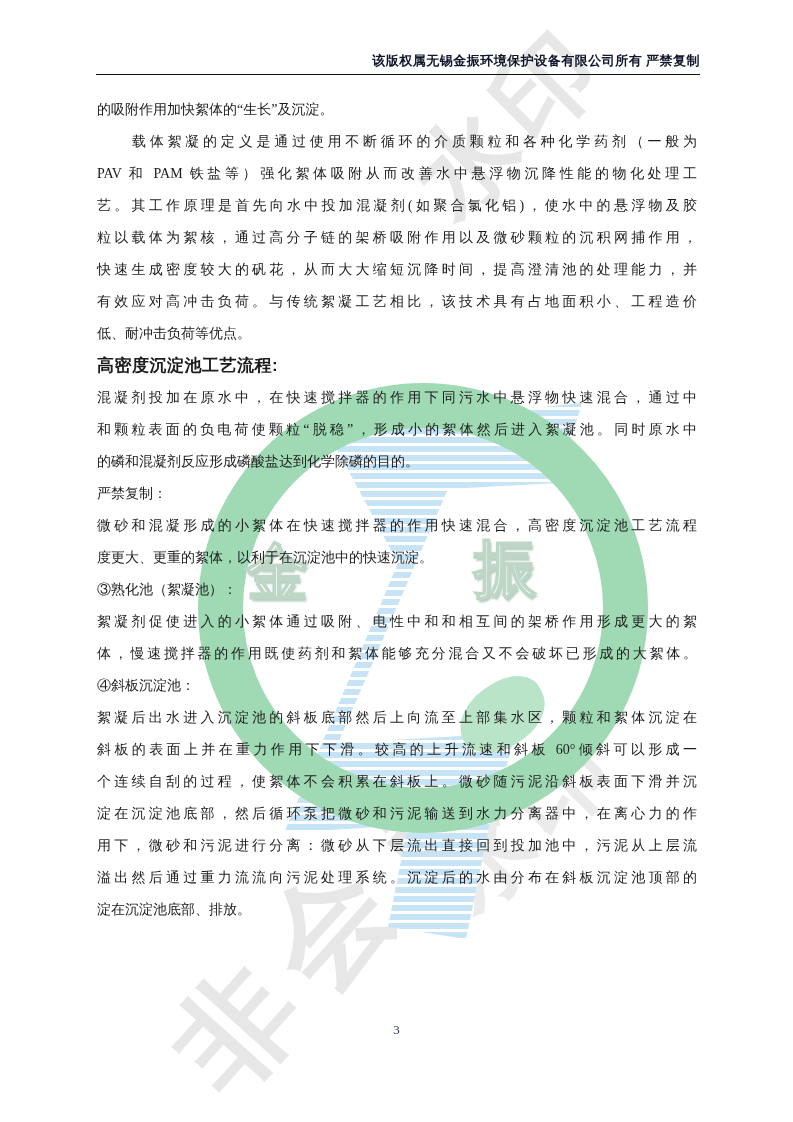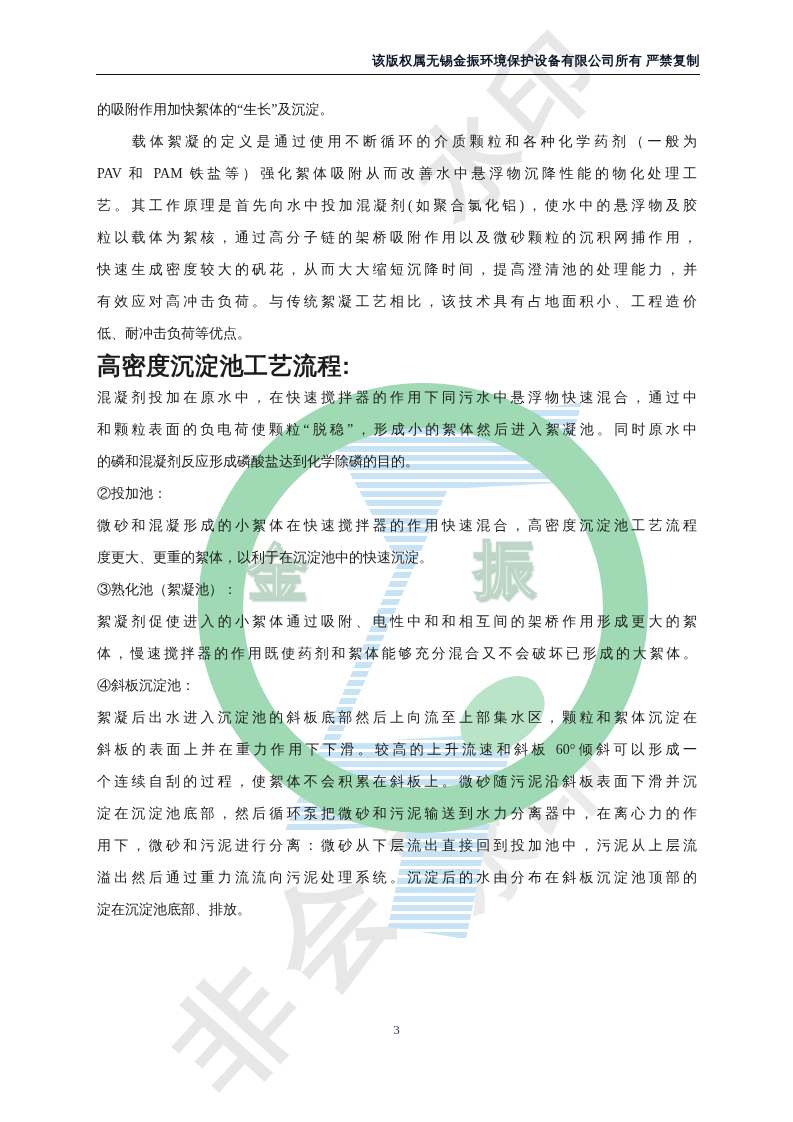--- a/index.html
+++ b/index.html
@@ -71,21 +71,21 @@
     position:absolute;left:97px;top:94px;width:600px;z-index:5;
   }
   .l{
     font-size:14px;line-height:32px;height:32px;
     text-align:left;white-space:nowrap;
   }
   .l.full{white-space:normal;text-align:justify;text-align-last:justify;}
   .l.indent{padding-left:35px;}
   .l.heading{
     font-family:"Liberation Sans","DejaVu Sans",sans-serif;
-    font-size:24px;font-weight:700;letter-spacing:0.5px;
+    font-size:17px;font-weight:700;letter-spacing:0.5px;
   }
   .footer{
     position:absolute;left:0;top:1022px;width:793px;z-index:5;
     text-align:center;font-size:13px;color:#1f2d4e;
   }
 </style>
 </head>
 <body>
 
 <div class="page">
@@ -112,21 +112,21 @@
     <div class="l full">PAV 和 PAM 铁盐等）强化絮体吸附从而改善水中悬浮物沉降性能的物化处理工</div>
     <div class="l full">艺。其工作原理是首先向水中投加混凝剂(如聚合氯化铝)，使水中的悬浮物及胶</div>
     <div class="l full">粒以载体为絮核，通过高分子链的架桥吸附作用以及微砂颗粒的沉积网捕作用，</div>
     <div class="l full">快速生成密度较大的矾花，从而大大缩短沉降时间，提高澄清池的处理能力，并</div>
     <div class="l full">有效应对高冲击负荷。与传统絮凝工艺相比，该技术具有占地面积小、工程造价</div>
     <div class="l">低、耐冲击负荷等优点。</div>
     <div class="l heading">高密度沉淀池工艺流程:</div>
     <div class="l full">混凝剂投加在原水中，在快速搅拌器的作用下同污水中悬浮物快速混合，通过中</div>
     <div class="l full">和颗粒表面的负电荷使颗粒“脱稳”，形成小的絮体然后进入絮凝池。同时原水中</div>
     <div class="l">的磷和混凝剂反应形成磷酸盐达到化学除磷的目的。</div>
-    <div class="l">②投加池：</div>
+    <div class="l">严禁复制：</div>
     <div class="l full">微砂和混凝形成的小絮体在快速搅拌器的作用快速混合，高密度沉淀池工艺流程</div>
     <div class="l">度更大、更重的絮体，以利于在沉淀池中的快速沉淀。</div>
     <div class="l">③熟化池（絮凝池）：</div>
     <div class="l full">絮凝剂促使进入的小絮体通过吸附、电性中和和相互间的架桥作用形成更大的絮</div>
     <div class="l full">体，慢速搅拌器的作用既使药剂和絮体能够充分混合又不会破坏已形成的大絮体。</div>
     <div class="l">④斜板沉淀池：</div>
     <div class="l full">絮凝后出水进入沉淀池的斜板底部然后上向流至上部集水区，颗粒和絮体沉淀在</div>
     <div class="l full">斜板的表面上并在重力作用下下滑。较高的上升流速和斜板 60°倾斜可以形成一</div>
     <div class="l full">个连续自刮的过程，使絮体不会积累在斜板上。微砂随污泥沿斜板表面下滑并沉</div>
     <div class="l full">淀在沉淀池底部，然后循环泵把微砂和污泥输送到水力分离器中，在离心力的作</div>

